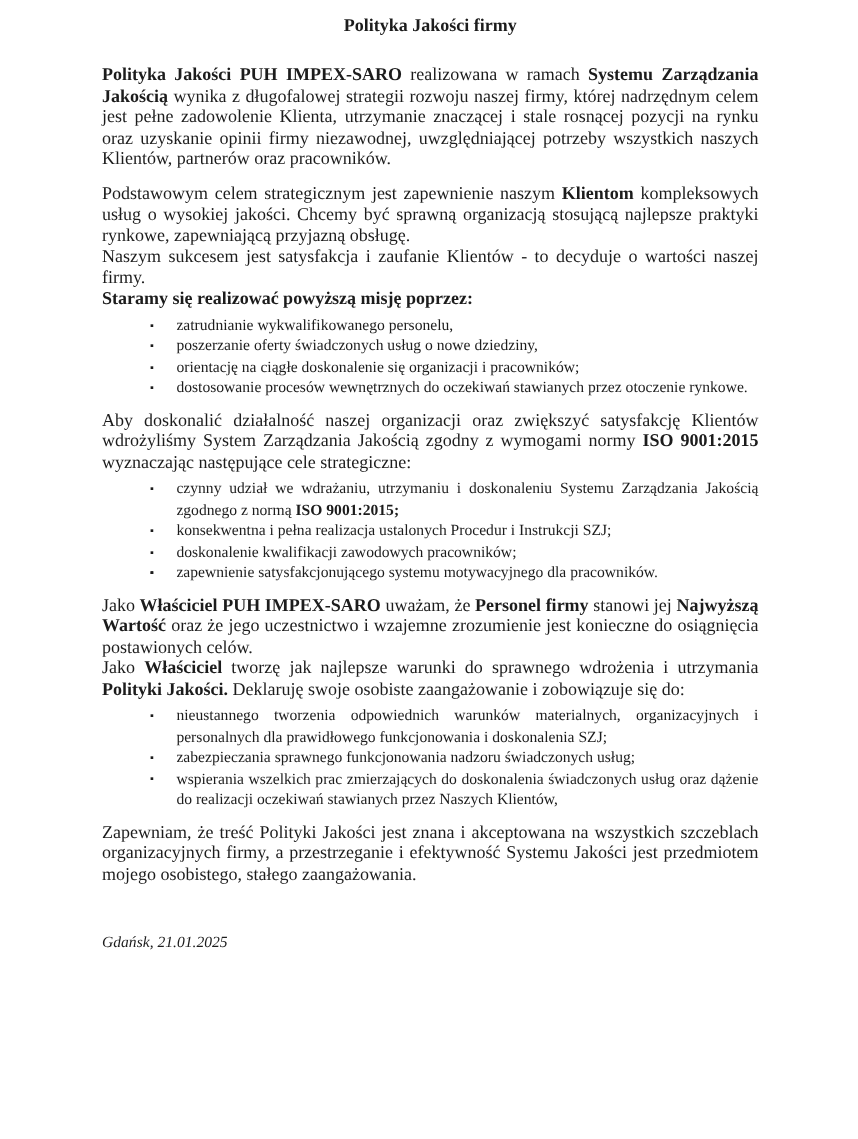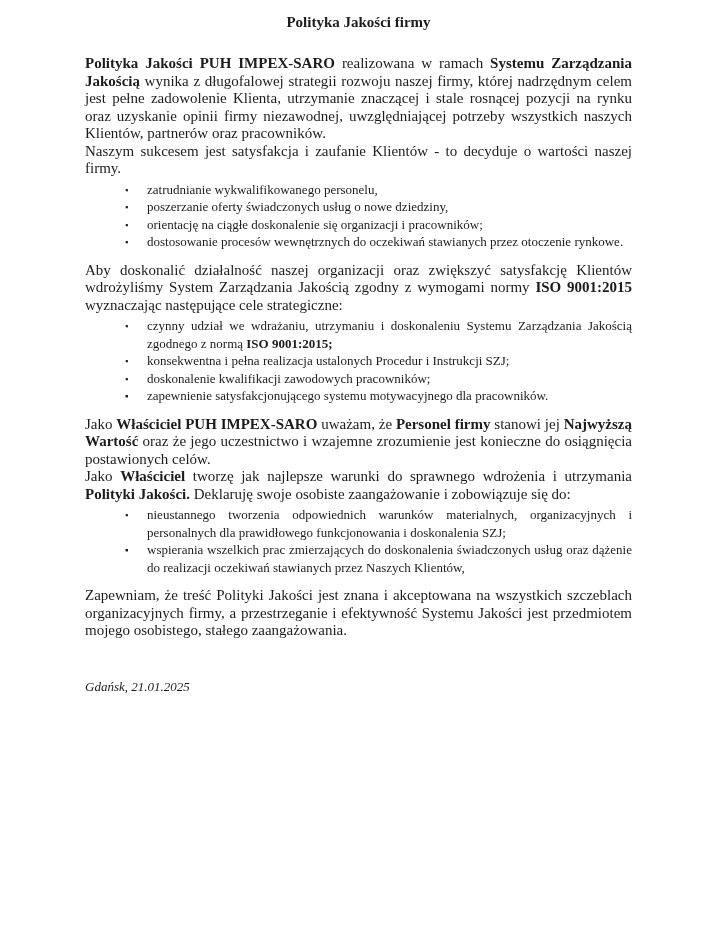--- a/index.html
+++ b/index.html
@@ -95,40 +95,42 @@
 </style>
 </head>
 <body>
 
 <div class="page">
   <div class="content">
     <h1 class="doc-title">Polityka Jakości firmy</h1>
 
     <div>
         <p class="para first-gap"><span class="b">Polityka Jakości PUH IMPEX-SARO</span><span> realizowana w ramach </span><span class="b">Systemu Zarządzania Jakością</span><span> wynika z długofalowej strategii rozwoju naszej firmy, której nadrzędnym celem jest pełne zadowolenie Klienta, utrzymanie znaczącej i stale rosnącej pozycji na rynku oraz uzyskanie opinii firmy niezawodnej, uwzględniającej potrzeby wszystkich naszych Klientów, partnerów oraz pracowników.</span></p>
+        <p class="para block-gap"><span>Podstawowym celem strategicznym jest zapewnienie naszym </span><span class="b">Klientom</span><span> kompleksowych usług o wysokiej jakości. Chcemy być sprawną organizacją stosującą najlepsze praktyki rynkowe, zapewniającą przyjazną obsługę.</span></p>
         <p class="para"><span>Naszym sukcesem jest satysfakcja i zaufanie Klientów - to decyduje o wartości naszej firmy.</span></p>
+        <p class="para"><span class="b">Staramy się realizować powyższą misję poprzez:</span></p>
         <ul class="bullets">
           <li><span class="marker">▪</span><span>zatrudnianie wykwalifikowanego personelu,</span></li>
           <li><span class="marker">▪</span><span>poszerzanie oferty świadczonych usług o nowe dziedziny,</span></li>
           <li><span class="marker">▪</span><span>orientację na ciągłe doskonalenie się organizacji i pracowników;</span></li>
           <li><span class="marker">▪</span><span>dostosowanie procesów wewnętrznych do oczekiwań stawianych przez otoczenie rynkowe.</span></li>
         </ul>
         <p class="para block-gap"><span>Aby doskonalić działalność naszej organizacji oraz zwiększyć satysfakcję Klientów wdrożyliśmy System Zarządzania Jakością zgodny z wymogami normy </span><span class="b">ISO 9001:2015</span><span> wyznaczając następujące cele strategiczne:</span></p>
         <ul class="bullets">
           <li><span class="marker">▪</span><span>czynny udział we wdrażaniu, utrzymaniu i doskonaleniu Systemu Zarządzania Jakością zgodnego z normą </span><span class="b">ISO 9001:2015;</span></li>
           <li><span class="marker">▪</span><span>konsekwentna i pełna realizacja ustalonych Procedur i Instrukcji SZJ;</span></li>
           <li><span class="marker">▪</span><span>doskonalenie kwalifikacji zawodowych pracowników;</span></li>
           <li><span class="marker">▪</span></li>
           <li><span class="marker">▪</span><span>zapewnienie satysfakcjonującego systemu motywacyjnego dla pracowników.</span></li>
         </ul>
         <p class="para block-gap"><span>Jako </span><span class="b">Właściciel PUH IMPEX-SARO</span><span> uważam, że </span><span class="b">Personel firmy</span><span> stanowi jej </span><span class="b">Najwyższą Wartość</span><span> oraz że jego uczestnictwo i wzajemne zrozumienie jest konieczne do osiągnięcia postawionych celów.</span></p>
         <p class="para"><span>Jako </span><span class="b">Właściciel</span><span> tworzę jak najlepsze warunki do sprawnego wdrożenia i utrzymania </span><span class="b">Polityki Jakości.</span><span> Deklaruję swoje osobiste zaangażowanie i zobowiązuje się do:</span></p>
         <ul class="bullets">
           <li><span class="marker">▪</span><span>nieustannego tworzenia odpowiednich warunków materialnych, organizacyjnych i personalnych dla prawidłowego funkcjonowania i doskonalenia SZJ;</span></li>
-          <li><span class="marker">▪</span></li>
+          <li><span class="marker">▪</span><span>zabezpieczania sprawnego funkcjonowania nadzoru świadczonych usług;</span></li>
           <li><span class="marker">▪</span><span>wspierania wszelkich prac zmierzających do doskonalenia świadczonych usług oraz dążenie do realizacji oczekiwań stawianych przez Naszych Klientów,</span></li>
         </ul>
         <p class="para block-gap"><span>Zapewniam, że treść Polityki Jakości jest znana i akceptowana na wszystkich szczeblach organizacyjnych firmy, a przestrzeganie i efektywność Systemu Jakości jest przedmiotem mojego osobistego, stałego zaangażowania.</span></p>
       </div>
 
     <div class="signature">
       <div class="sig-date">Gdańsk, 21.01.2025</div>
     </div>
   </div>
 

